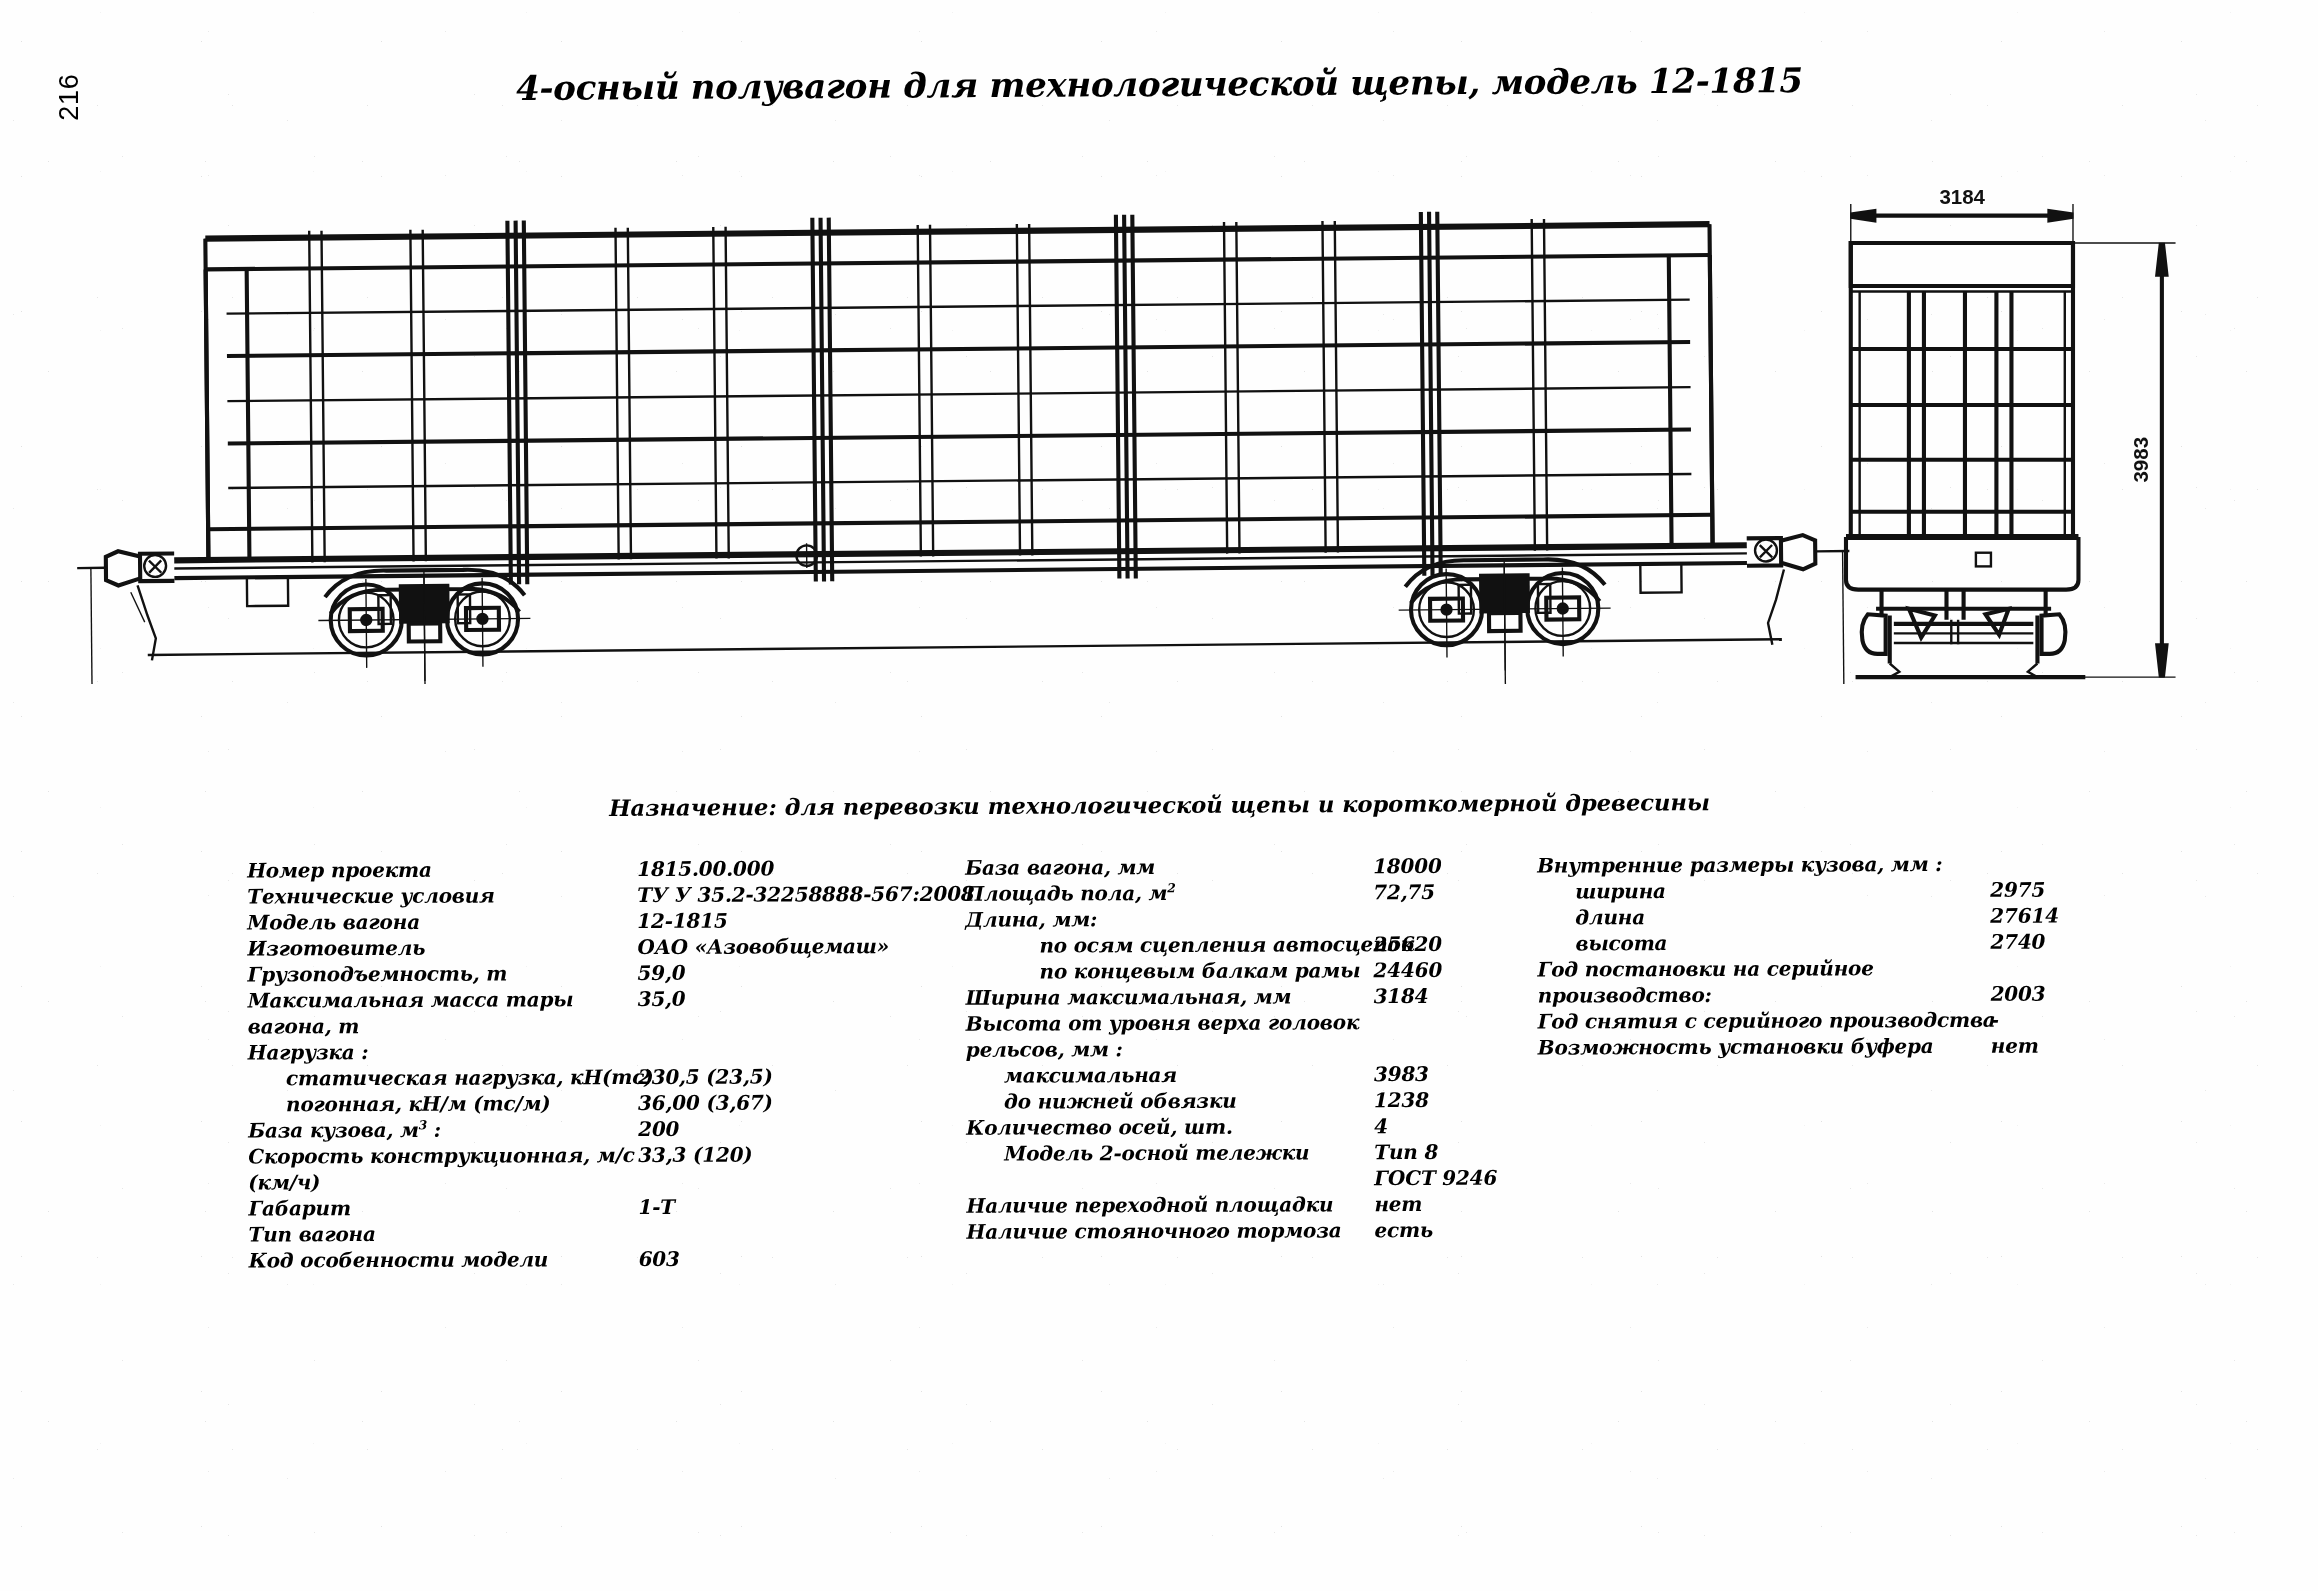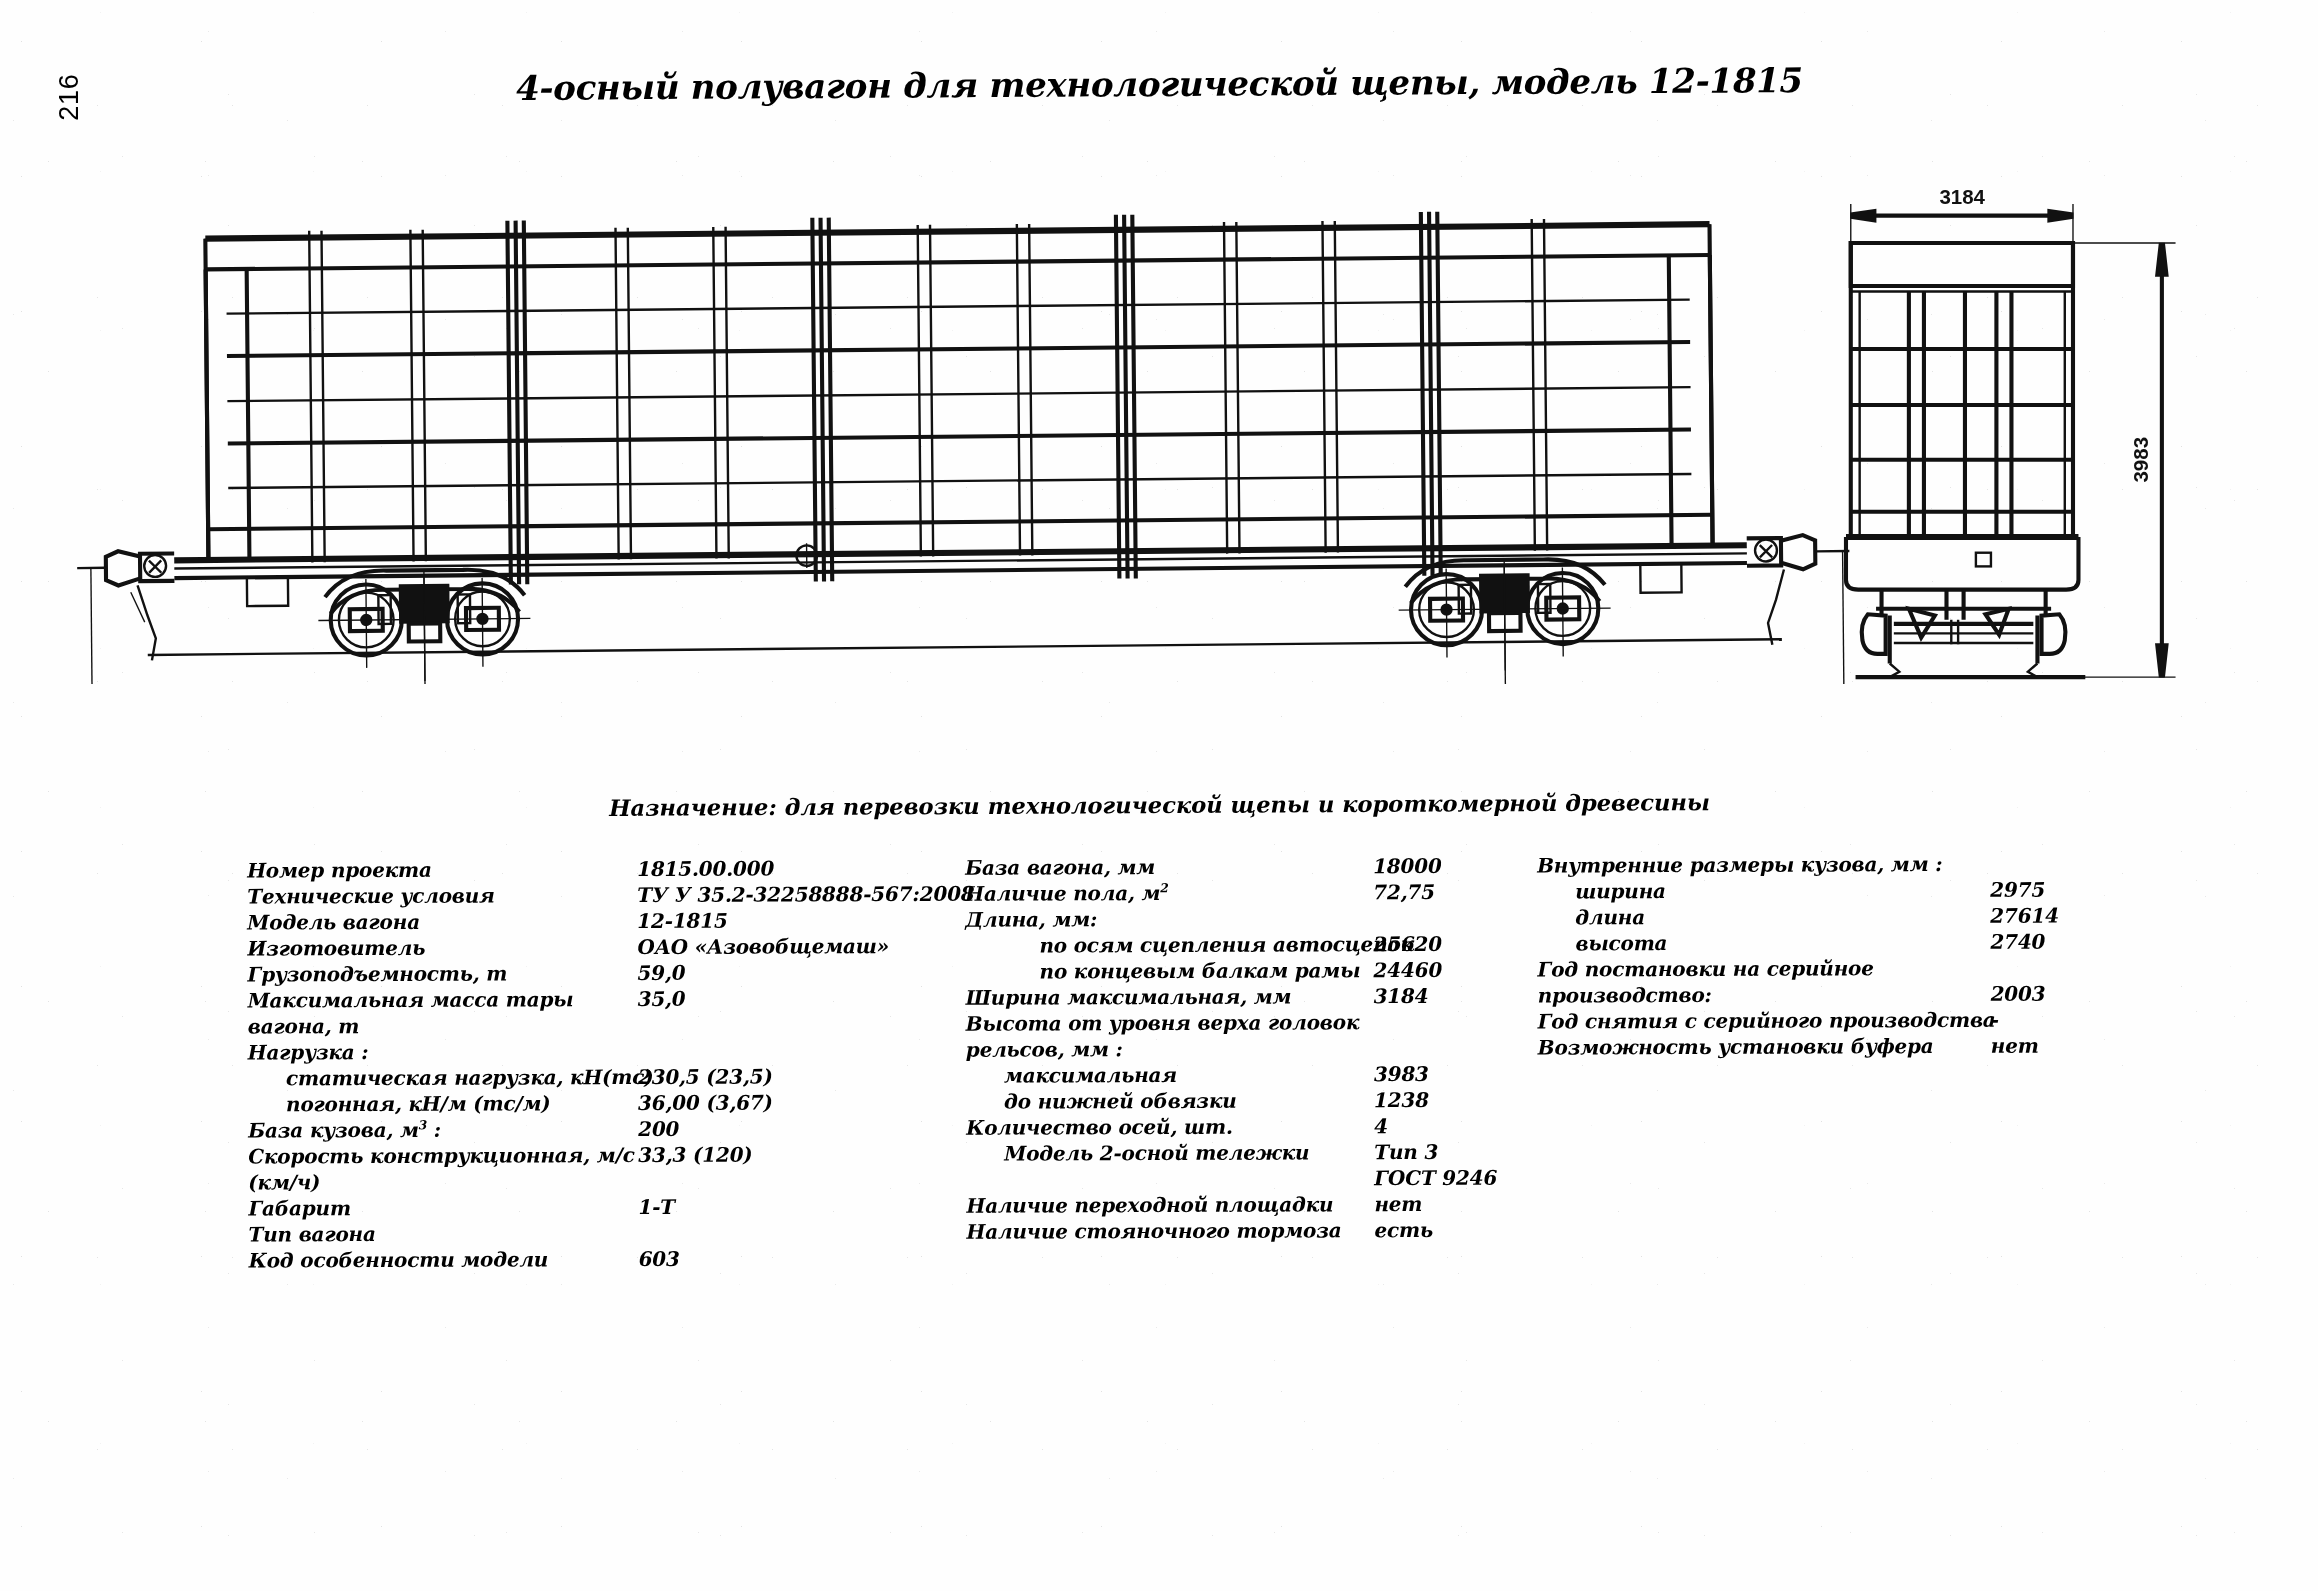--- a/index.html
+++ b/index.html
@@ -393,21 +393,21 @@
       <div class="row">200</div>
       <div class="row">33,3 (120)</div>
       <div class="row"></div>
       <div class="row">1-Т</div>
       <div class="row"></div>
       <div class="row">603</div>
     </div>
 
     <div class="spec-col" id="col-mid">
       <div class="row">База вагона, мм</div>
-      <div class="row"><span>Наличие пола, м</span><span class="sup">2</span></div>
+      <div class="row"><span>Площадь пола, м</span><span class="sup">2</span></div>
       <div class="row">Длина, мм:</div>
       <div class="row ind2">по осям сцепления автосцепок</div>
       <div class="row ind2">по концевым балкам рамы</div>
       <div class="row">Ширина максимальная, мм</div>
       <div class="row">Высота от уровня верха головок</div>
       <div class="row">рельсов, мм :</div>
       <div class="row ind1">максимальная</div>
       <div class="row ind1">до нижней обвязки</div>
       <div class="row">Количество осей, шт.</div>
       <div class="row ind1">Модель 2-осной тележки</div>
@@ -421,21 +421,21 @@
       <div class="row">72,75</div>
       <div class="row"></div>
       <div class="row">25620</div>
       <div class="row">24460</div>
       <div class="row">3184</div>
       <div class="row"></div>
       <div class="row"></div>
       <div class="row">3983</div>
       <div class="row">1238</div>
       <div class="row">4</div>
-      <div class="row">Тип 3</div>
+      <div class="row">Тип 8</div>
       <div class="row">ГОСТ 9246</div>
       <div class="row">нет</div>
       <div class="row">есть</div>
     </div>
 
     <div class="spec-col" id="col-right">
       <div class="row">Внутренние размеры кузова, мм :</div>
       <div class="row ind1">ширина</div>
       <div class="row ind1">длина</div>
       <div class="row ind1">высота</div>

